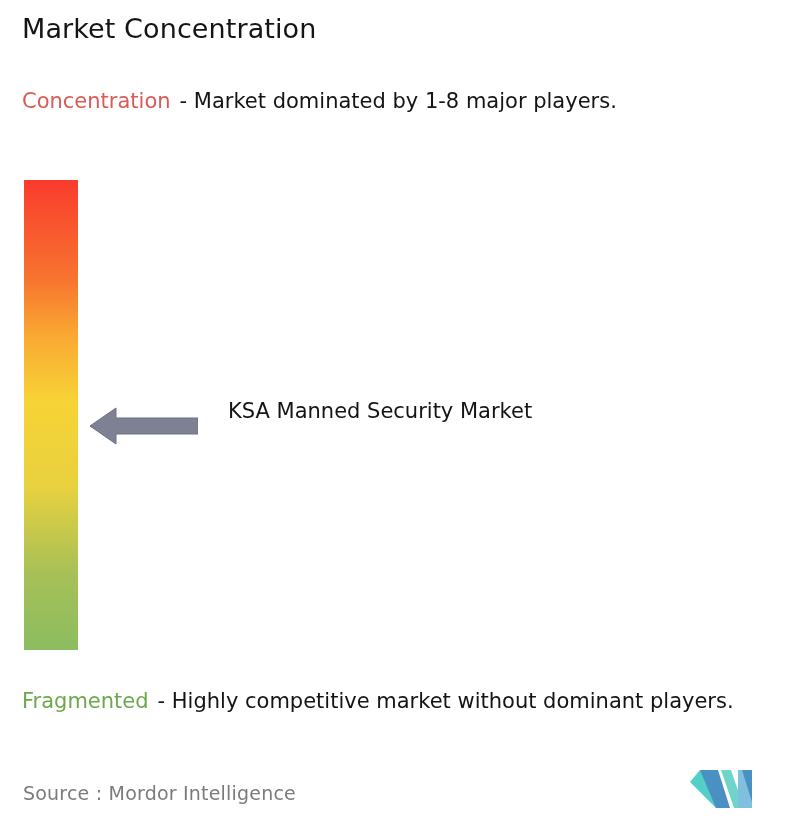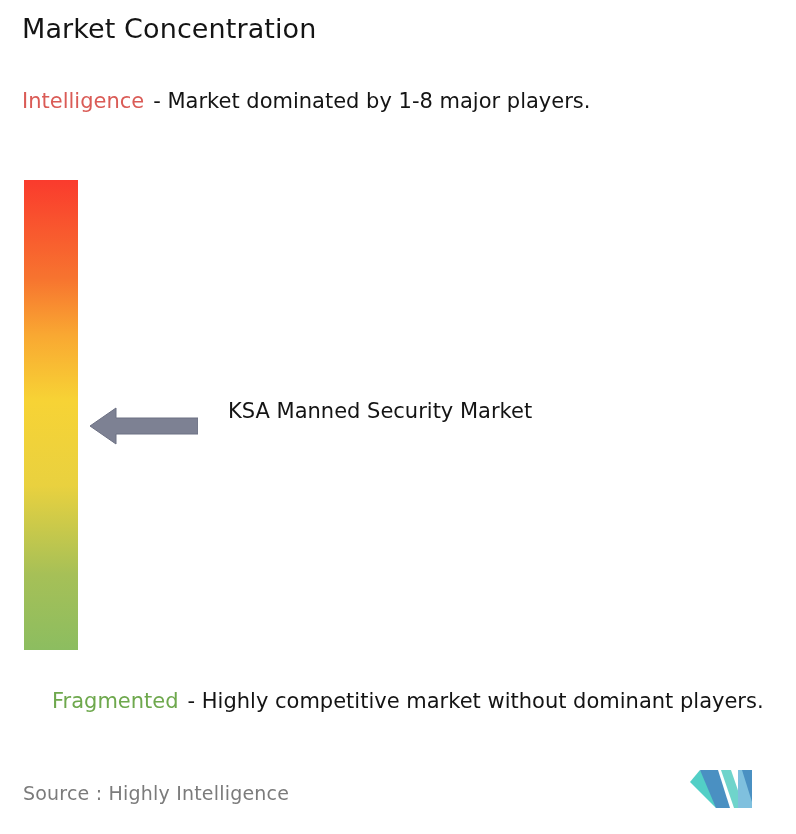--- a/index.html
+++ b/index.html
@@ -134,38 +134,38 @@
   }
 </style>
 </head>
 <body>
 
 <div class="page">
 
   <div class="chart-title">Market Concentration</div>
 
   <div class="desc-top">
-    <span class="kw-consolidated" style="color: rgb(218, 91, 86);">Intelligence</span><span class="kw-gap"></span><span>- Market dominated by 1-8 major players.</span>
+    <span class="kw-consolidated" style="color: rgb(218, 91, 86);">Concentration</span><span class="kw-gap"></span><span>- Market dominated by 1-8 major players.</span>
   </div>
 
   <div class="scale-bar" style="background: linear-gradient(rgb(250, 59, 45) 0%, rgb(247, 116, 47) 21%, rgb(249, 168, 50) 33%, rgb(247, 211, 53) 47%, rgb(233, 209, 63) 65%, rgb(166, 192, 87) 84%, rgb(140, 189, 96) 100%);"></div>
 
   <div class="annot-arrow">
     <svg width="108" height="42" viewBox="0 0 108 42">
       <polygon points="0,21 26,3 26,13 108,13 108,29 26,29 26,39" fill="#7d8193" stroke="#6d7183" stroke-width="1"></polygon>
     </svg>
   </div>
 
   <div class="annot-label">KSA Manned Security Market</div>
 
   <div class="desc-bottom">
-    <span class="kw-fragmented" style="color: rgb(110, 168, 77); margin-left: 30px;">Fragmented</span><span class="kw-gap"></span><span>- Highly competitive market without dominant players.</span>
+    <span class="kw-fragmented" style="color: rgb(110, 168, 77);">Fragmented</span><span class="kw-gap"></span><span>- Highly competitive market without dominant players.</span>
   </div>
 
-  <div class="source-text">Source :  Highly Intelligence</div>
+  <div class="source-text">Source :  Mordor Intelligence</div>
 
   <div class="brand-logo">
     <svg width="70" height="44" viewBox="0 0 70 44">
 
       <polygon points="0,14 10,2 36,40 26,40" fill="#52cfc6"></polygon>
 
       <polygon points="10,2 28,2 40,40 26,40" fill="#4a90c2"></polygon>
 
       <polygon points="28,2 38,2 24,40 16,40" fill="#52cfc6" opacity="0"></polygon>
 

